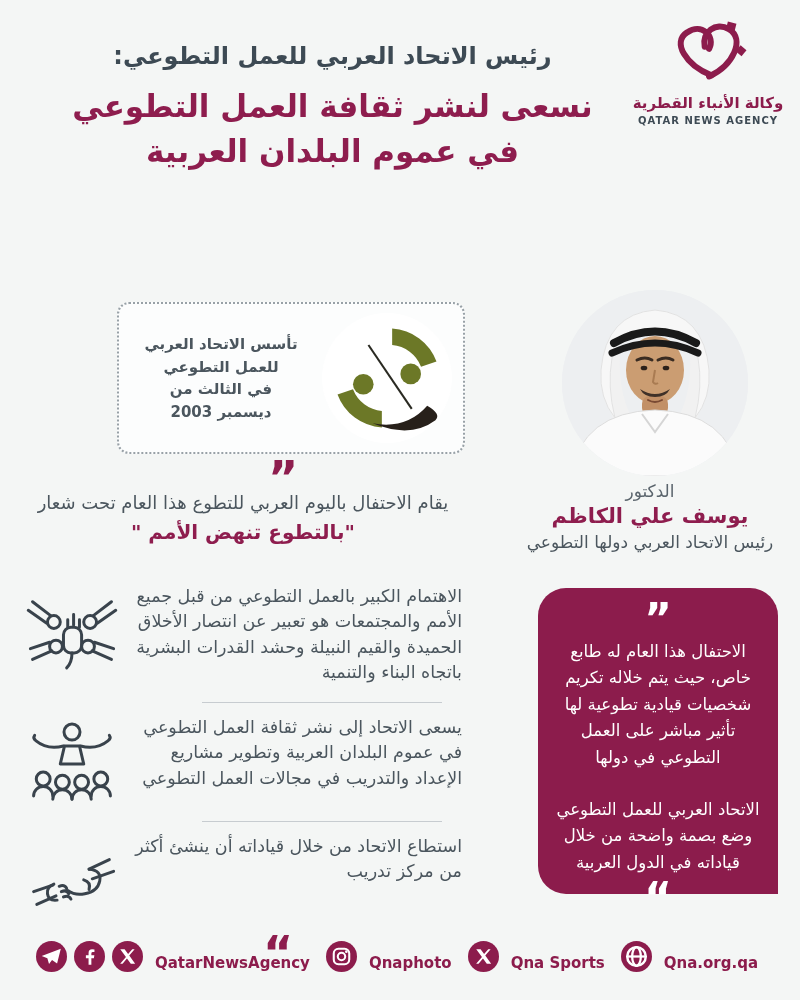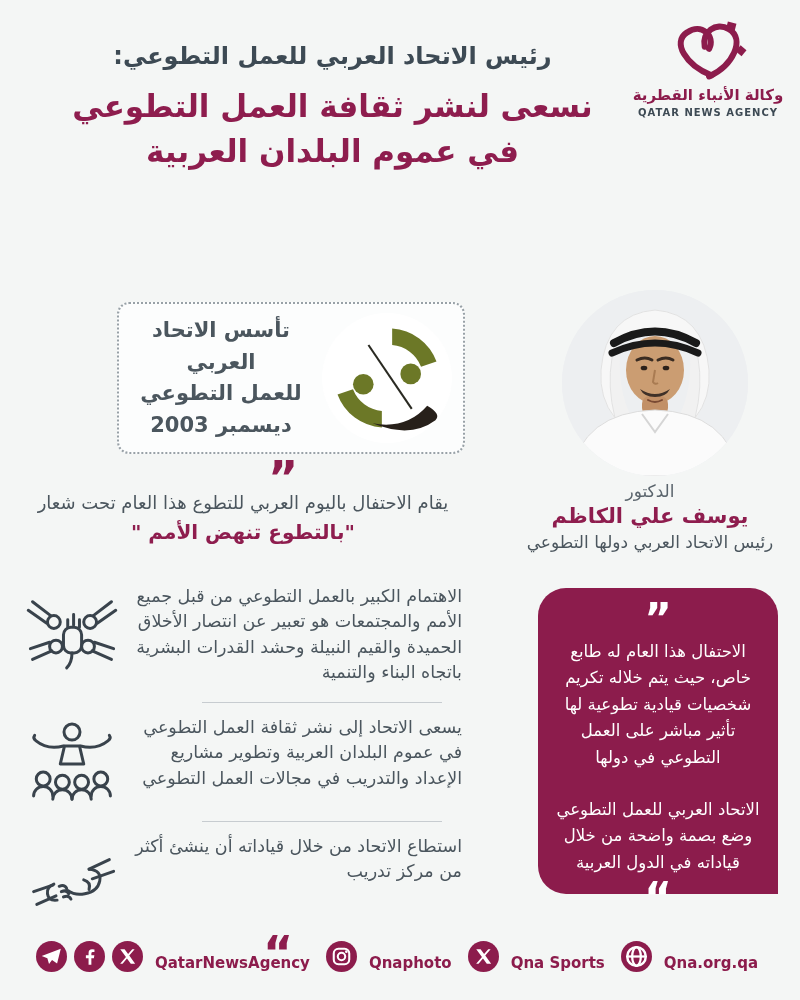--- a/index.html
+++ b/index.html
@@ -1,38 +1,38 @@
 <!DOCTYPE html>
 <html lang="ar"><head>
 <meta charset="utf-8">
 <style>
   html,body{margin:0;padding:0;}
   body{font-family:"DejaVu Sans",sans-serif;background:#e9ecea;}
   #canvas{position:relative;width:800px;height:1000px;background:#f4f6f5;overflow:hidden;margin:0 auto;}
 
   
   .qna-brand{position:absolute;top:18px;right:14px;width:156px;text-align:center;}
-  .brand-ar{color:#8c1c4c;font-size:15px;font-weight:bold;margin-top:0;direction:rtl;}
+  .brand-ar{color:#8c1c4c;font-size:15px;font-weight:bold;margin-top:8px;direction:rtl;}
   .brand-en{color:#3d4a54;font-size:10px;font-weight:bold;letter-spacing:1px;margin-top:3px;}
 
   
   .kicker{position:absolute;top:42px;left:25px;width:615px;text-align:center;
           font-size:24px;font-weight:bold;color:#3d4a54;direction:rtl;}
   .main-title{position:absolute;top:84px;left:10px;width:645px;text-align:center;
           color:#8e1d4e;font-size:31px;font-weight:bold;line-height:1.45;direction:rtl;}
   .pill{position:absolute;top:215px;left:150px;width:505px;height:42px;background:#e2e6e6;
         border-radius:16px 24px 16px 16px;display:flex;align-items:center;justify-content:center;
         font-size:21px;font-weight:bold;color:#3d4a54;direction:rtl;}
 
   
   .founding-box{position:absolute;top:302px;left:117px;width:348px;height:152px;box-sizing:border-box;
         border:2px dotted #98a1a7;border-radius:12px;background:#fcfdfd;display:flex;direction:rtl;
         align-items:center;padding:4px 6px;}
   .founding-emblem{flex:0 0 140px;display:flex;justify-content:center;}
-  .founding-text{flex:1;text-align:center;font-size:21px;font-weight:600;color:#4b565e;line-height:1.5;}
+  .founding-text{flex:1;text-align:center;font-size:15px;font-weight:600;color:#4b565e;line-height:1.5;}
 
   
   .portrait{position:absolute;top:290px;left:562px;width:186px;height:186px;border-radius:50%;
         overflow:hidden;background:#edeff1;}
   .official{position:absolute;top:481px;left:510px;width:280px;text-align:center;direction:rtl;}
   .honorific{font-size:17px;color:#5a646c;}
   .official-name{font-size:21px;font-weight:bold;color:#8e1d4e;margin:3px 0 4px;}
   .official-role{font-size:17px;color:#4b565e;}
 
   
@@ -109,20 +109,21 @@
           <textPath href="#arcA">الاتحاد العربي للعمل التطوعي</textPath>
         </text>
         <text font-size="5.6" fill="#4c4c20">
           <textPath href="#arcB">Arab Federation for Voluntary Activities</textPath>
         </text>
       </svg>
     </div>
     <div class="founding-text">
       <div>تأسس الاتحاد العربي</div>
       <div>للعمل التطوعي</div>
+      <div>في الثالث من</div>
       <div>ديسمبر 2003</div>
     </div>
   </div>
 
   <div class="portrait">
     <svg width="186" height="186" viewBox="0 0 186 186">
       <rect width="186" height="186" fill="#edeff1"></rect>
       <path d="M50 60 Q38 112 58 142 L72 132 Q56 104 58 66 Z" fill="#f1f1f1"></path>
       <path d="M136 60 Q148 112 128 142 L114 132 Q130 104 128 66 Z" fill="#f1f1f1"></path>
       <ellipse cx="93" cy="80" rx="29" ry="34" fill="#cb9d72"></ellipse>

